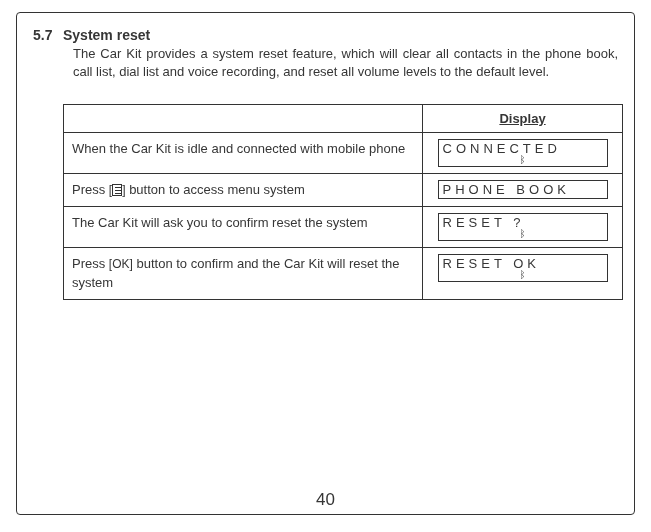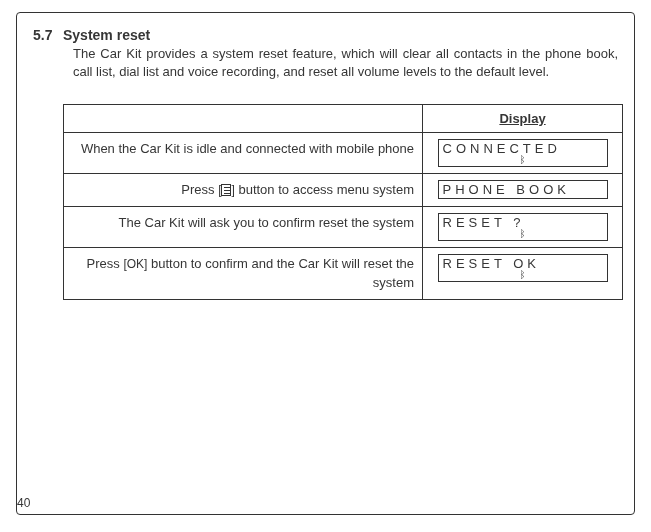--- a/index.html
+++ b/index.html
@@ -38,21 +38,21 @@
       width: 560px;
       border-collapse: collapse;
       border: 1px solid #a3a3a3;
     }
     table.steps td, table.steps th {
       border: 1px solid #333;
       padding: 6px 8px;
       vertical-align: top;
       font-size: 13px;
     }
-    table.steps .col-left { width: 360px; text-align: right; }
+    table.steps .col-left { width: 360px; }
     table.steps .col-right { width: 200px; text-align: center; }
     .display-hdr {
       font-weight: bold;
       text-decoration: underline;
       text-align: center;
     }
     .lcd {
       border: 1px solid #333;
       width: 170px;
       margin: 0 auto;
@@ -86,21 +86,22 @@
       top: 2px;
       background:
         linear-gradient(#333,#333) 2px 2px/6px 1px no-repeat,
         linear-gradient(#333,#333) 2px 5px/6px 1px no-repeat,
         linear-gradient(#333,#333) 2px 8px/6px 1px no-repeat;
     }
     .page-num {
       position: absolute;
       bottom: 4px;
       left: 0; right: 0;
-      font-size: 12px;
+      text-align: center;
+      font-size: 17px;
     }
   </style>
 </head>
 <body>
 
 <div class="page-frame">
 
   <div class="heading-row">
     <div class="sec-num">5.7</div>
     <div>System reset</div>

